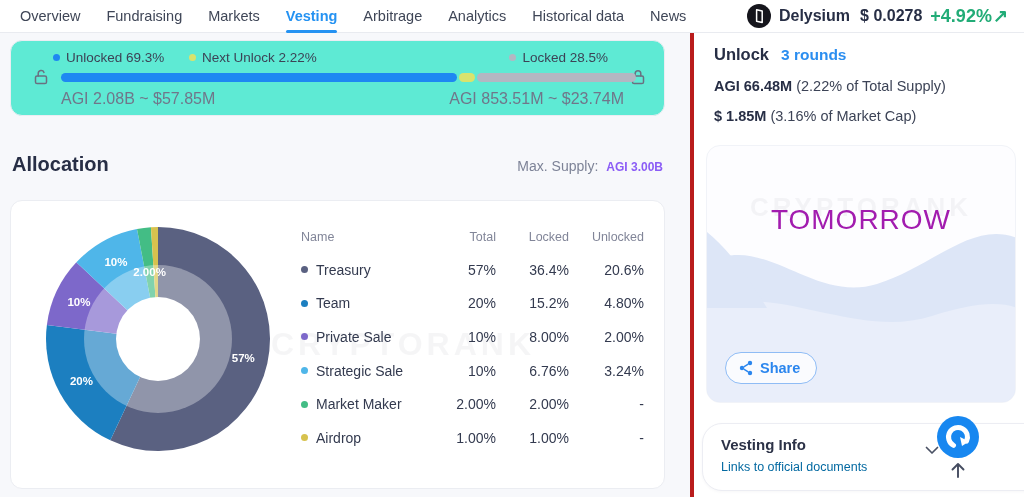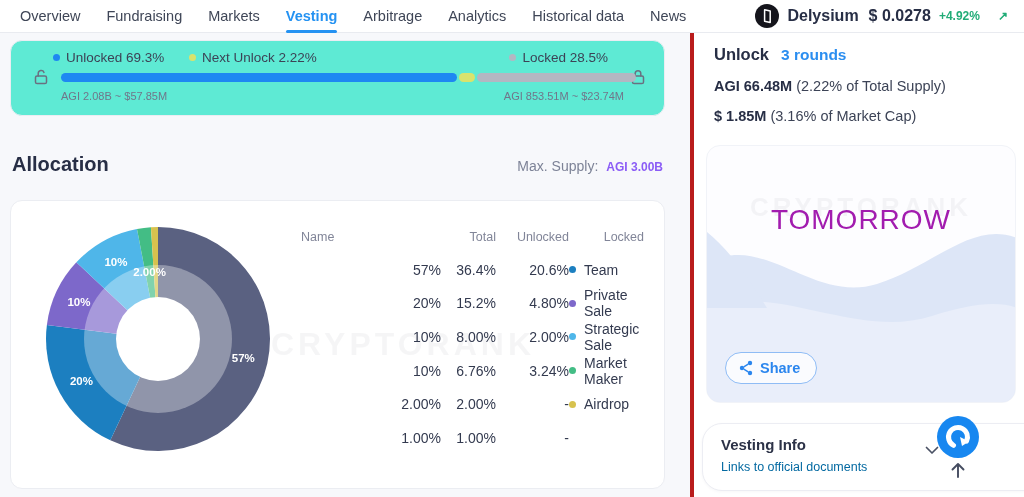--- a/index.html
+++ b/index.html
@@ -14,33 +14,33 @@
   .nav-left { display:flex; gap:26px; align-items:center; height:100%; }
   .nav-item { font-size:14.5px; color:#3f4657; cursor:pointer; position:relative;
               display:flex; align-items:center; height:100%; white-space:nowrap; }
   .nav-item.active { color:#2492f2; font-weight:700; }
   .nav-item.active::after { content:""; position:absolute; left:0; right:0; bottom:-1px;
               height:3px; border-radius:2px; background:#2492f2; }
   .nav-right { display:flex; align-items:center; gap:8px; }
   .token-logo { width:24px; height:24px; }
   .token-name { font-size:16px; font-weight:700; color:#272e45; }
   .token-price { font-size:16px; font-weight:700; color:#272e45; margin-left:2px; }
-  .token-change { font-size:12px; font-weight:600; color:#22ac77; display:flex; align-items:center; gap:18px; }
+  .token-change { font-size:18px; font-weight:600; color:#22ac77; display:flex; align-items:center; gap:1px; }
 
   
   .progress-card { position:absolute; left:10px; top:40px; width:655px; height:76px;
             background:#5eead4; border:1px solid #ebedf2; border-radius:12px; }
   .legend-item { position:absolute; display:flex; align-items:center; gap:6px;
             font-size:13.5px; color:#3c4356; top:9px; }
   .dot { width:7px; height:7px; border-radius:50%; flex:none; }
   .lock-btn { position:absolute; top:26px; width:20px; height:20px; color:#6a7080; }
   .vbar { position:absolute; left:50px; top:32px; width:575px; height:9px; display:flex; }
   .vbar > div { height:9px; border-radius:5px; margin-right:2px; }
   .vbar > div:last-child { margin-right:0; }
-  .bar-caption { position:absolute; top:49px; font-size:11px; color:#70768a; }
+  .bar-caption { position:absolute; top:49px; font-size:16px; color:#70768a; }
 
   
   .alloc-title { position:absolute; left:12px; top:153px; font-size:20px; font-weight:700; color:#272e45; }
   .max-supply { position:absolute; top:158px; right:361px; display:flex; gap:8px; align-items:baseline; }
   .max-supply .lbl { font-size:14px; color:#7d8397; }
   .max-supply .val { font-size:12px; font-weight:700; color:#8b5cf6; }
 
   
   .alloc-card { position:absolute; left:10px; top:200px; width:655px; height:289px;
             background:#fff; border:1px solid #ebedf2; border-radius:12px; overflow:hidden; }
@@ -168,23 +168,27 @@
         <text x="203.256088322969" y="141.05699356840194" text-anchor="middle" fill="#fff" font-size="11.5" font-weight="700">57%</text>
         <text x="41.44584843136809" y="164.08600096952588" text-anchor="middle" fill="#fff" font-size="11.5" font-weight="700">20%</text>
         <text x="38.95430869656852" y="84.80392108887528" text-anchor="middle" fill="#fff" font-size="11.5" font-weight="700">10%</text>
         <text x="75.91399903047409" y="45.44584843136812" text-anchor="middle" fill="#fff" font-size="11.5" font-weight="700">10%</text>
         <text x="109.57760670447867" y="55.3298920716671" text-anchor="middle" fill="#fff" font-size="11.5" font-weight="700">2.00%</text>
       </svg>
 
     <div class="alloc-table">
       <div class="hcell">Name</div>
       <div class="hcell num">Total</div>
+      <div class="hcell num">Locked</div>
       <div class="hcell num">Unlocked</div>
-      <div class="hcell num">Locked</div>
-
+
+      <div class="cell name-cell">
+          <span class="dot" style="background-color: rgb(90, 97, 129);"></span>
+          <span>Treasury</span>
+        </div>
       <div class="cell num">57%</div>
       <div class="cell num">36.4%</div>
       <div class="cell num">20.6%</div>
 
       <div class="cell name-cell">
           <span class="dot" style="background-color: rgb(28, 127, 192);"></span>
           <span>Team</span>
         </div>
       <div class="cell num">20%</div>
       <div class="cell num">15.2%</div>

